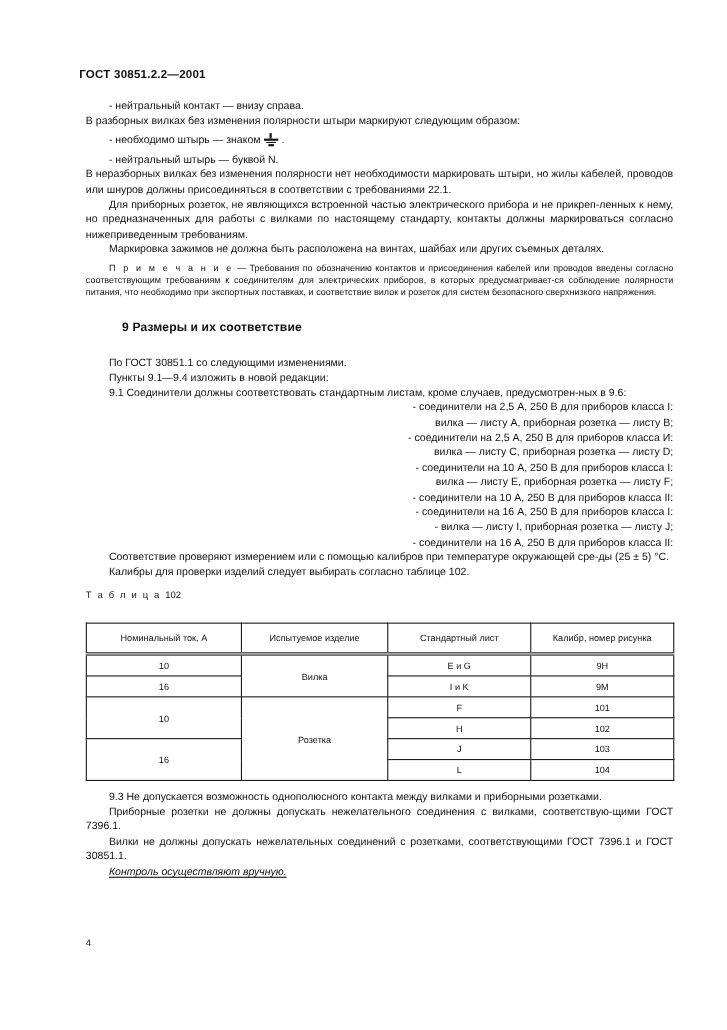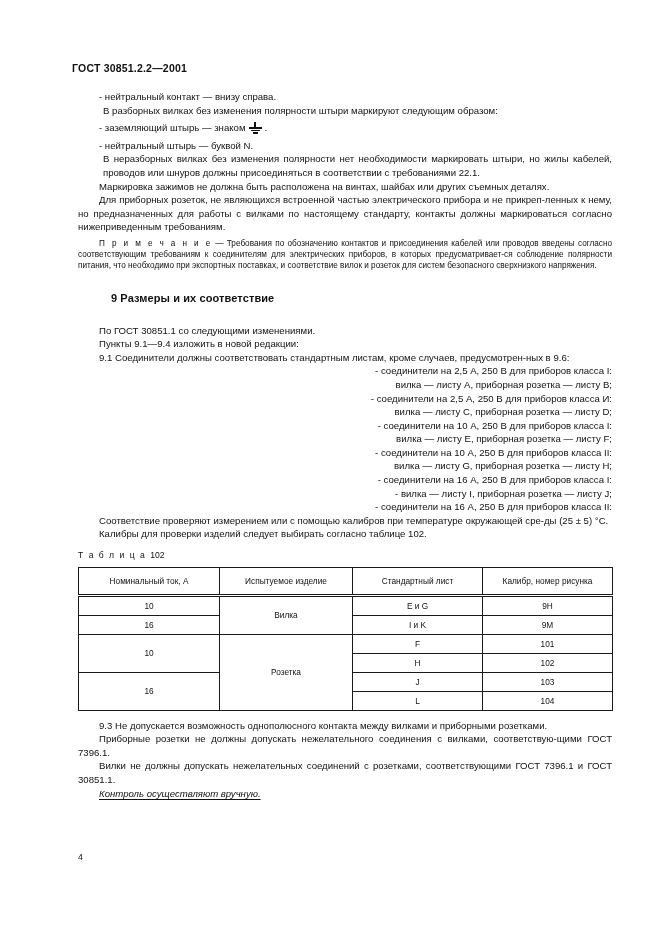--- a/index.html
+++ b/index.html
@@ -46,21 +46,21 @@
   p {
     margin: 0;
     font-size: 9.6px;
     line-height: 13.6px;
     text-align: justify;
     text-justify: inter-word;
     hyphens: manual;
   }
   p.indent { text-indent: 21px; }
   p.dash   { text-indent: 21px; }
-  p.flat   { text-indent: 0; margin-left: 25px; }
+  p.flat   { text-indent: 0; }
   p.nojust { text-align: left; }
 
   .gap-s { height: 4px; }
   .gap-m { height: 8px; }
 
   
   .earth-symbol {
     display: inline-block;
     width: 15px;
     height: 11px;
@@ -110,20 +110,21 @@
     margin: 0;
   }
   .table-caption .num { letter-spacing: 0; }
 
   
   table.gost {
     border-collapse: collapse;
     width: 534px;
     table-layout: fixed;
     font-size: 8.3px;
+    margin-top: 13px;
   }
   table.gost td, table.gost th {
     border: 1px solid #1a1a1a;
     text-align: center;
     vertical-align: middle;
     font-weight: normal;
     padding: 0;
   }
   table.gost th {
     height: 26px;
@@ -162,32 +163,32 @@
 
   <div class="content">
 
     <p class="dash">-  нейтральный контакт — внизу справа.</p>
 
     <p class="flat">В разборных вилках без изменения полярности штыри маркируют следующим образом:</p>
 
     <div class="gap-s"></div>
 
     <p class="dash">
-      <span>-  заземляющий штырь — знаком</span><span class="earth-symbol"><i class="stem"></i><i class="b1"></i><i class="b2"></i><i class="b3"></i></span><span>.</span>
+      <span>-  необходимо штырь — знаком</span><span class="earth-symbol"><i class="stem"></i><i class="b1"></i><i class="b2"></i><i class="b3"></i></span><span>.</span>
     </p>
 
     <div class="gap-s"></div>
 
     <p class="dash">-  нейтральный штырь — буквой N.</p>
 
     <p class="flat">В неразборных вилках без изменения полярности нет необходимости маркировать штыри, но жилы кабелей, проводов или шнуров должны присоединяться в соответствии с требованиями 22.1.</p>
 
+    <p class="indent">Для приборных розеток, не являющихся встроенной частью электрического прибора и не прикреп-ленных к нему, но предназначенных для работы с вилками по настоящему стандарту, контакты должны маркироваться согласно нижеприведенным требованиям.</p>
+
     <p class="indent">Маркировка зажимов не должна быть расположена на винтах, шайбах или других съемных деталях.</p>
-
-    <p class="indent">Для приборных розеток, не являющихся встроенной частью электрического прибора и не прикреп-ленных к нему, но предназначенных для работы с вилками по настоящему стандарту, контакты должны маркироваться согласно нижеприведенным требованиям.</p>
 
     <div class="gap-s"></div>
 
     <p class="note"><span class="lead">П р и м е ч а н и е</span><span> — </span><span>Требования по обозначению контактов и присоединения кабелей или проводов введены согласно соответствующим требованиям к соединителям для электрических приборов, в которых предусматривает-ся соблюдение полярности питания, что необходимо при экспортных поставках, и соответствие вилок и розеток для систем безопасного сверхнизкого напряжения.</span></p>
 
     <div class="gap-m"></div>
 
     <h2 class="section">9  Размеры и их соответствие</h2>
 
     <div class="gap-m"></div>
@@ -199,21 +200,20 @@
     <p class="indent">9.1  Соединители должны соответствовать стандартным листам, кроме случаев, предусмотрен-ных в 9.6:</p>
 
     <div class="conn-list">
       <p class="item">-  соединители на 2,5 А, 250 В для приборов класса I:</p>
       <p class="sub">вилка — листу А, приборная розетка — листу В;</p>
       <p class="item">-  соединители на 2,5 А, 250 В для приборов класса И:</p>
       <p class="sub">вилка — листу С, приборная розетка — листу D;</p>
       <p class="item">-  соединители на 10 А, 250 В для приборов класса I:</p>
       <p class="sub">вилка — листу Е, приборная розетка — листу F;</p>
       <p class="item">-  соединители на 10 А, 250 В для приборов класса II:</p>
-      <p class="sub">вилка — листу G, приборная розетка — листу H;</p>
       <p class="item">-  соединители на 16 А, 250 В для приборов класса I:</p>
       <p class="item">-  вилка — листу I, приборная розетка — листу J;</p>
       <p class="item">-  соединители на 16 А, 250 В для приборов класса II:</p>
     </div>
 
     <p class="indent">Соответствие проверяют измерением или с помощью калибров при температуре окружающей сре-ды (25 ± 5) °С.</p>
 
     <p class="indent nojust">Калибры для проверки изделий следует выбирать согласно таблице 102.</p>
 
     <div class="gap-m"></div>

